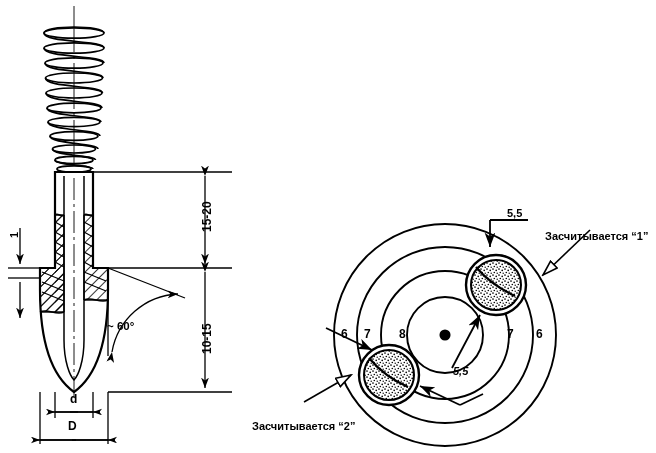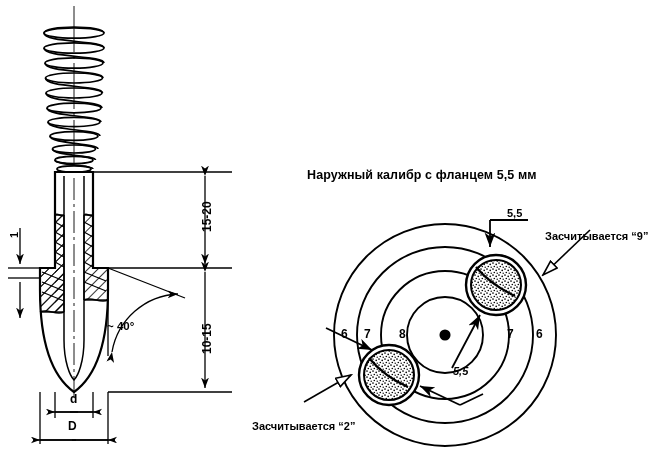--- a/index.html
+++ b/index.html
@@ -137,25 +137,24 @@
 
       <path d="M108,268 L185,298"></path>
       <path d="M112,352 A70,70 0 0 1 178,294" marker-start="url(#ar)" marker-end="url(#ar)"></path>
       <path d="M108,268 L108,356"></path>
     </g>
   </svg>
 
   <div class="dim rot" style="left:200px;top:232px;">15-20</div>
   <div class="dim rot" style="left:200px;top:354px;">10-15</div>
   <div class="dim rot" style="left:8px;top:238px;font-size:11px;">1</div>
-  <div class="dim" style="left:107px;top:320px;font-size:11.5px;">~ 40°</div>
+  <div class="dim" style="left:107px;top:320px;font-size:11.5px;">~ 60°</div>
   <div class="dim" style="left:70px;top:392px;">d</div>
   <div class="dim" style="left:68px;top:419px;">D</div>
 
-  <div class="ttl" style="left:307px;top:168px;">Наружный калибр с фланцем 5,5 мм</div>
 
   <svg class="fig" style="left:300px;top:190px;" width="356" height="263" viewBox="0 0 356 263">
     <defs>
       <pattern id="stipple" width="6" height="6" patternUnits="userSpaceOnUse">
         <rect width="6" height="6" fill="#fff"></rect>
         <circle cx="1" cy="1" r="0.85" fill="#000"></circle>
         <circle cx="4.2" cy="2.4" r="0.8" fill="#000"></circle>
         <circle cx="2.3" cy="4.5" r="0.8" fill="#000"></circle>
         <circle cx="5.2" cy="5.3" r="0.7" fill="#000"></circle>
       </pattern>
@@ -214,16 +213,16 @@
   </svg>
 
   <div class="num" style="left:341px;top:327px;">6</div>
   <div class="num" style="left:364px;top:327px;">7</div>
   <div class="num" style="left:399px;top:327px;">8</div>
   <div class="num" style="left:507px;top:327px;">7</div>
   <div class="num" style="left:536px;top:327px;">6</div>
 
   <div class="lbl" style="left:507px;top:207px;">5,5</div>
   <div class="lbl ital" style="left:453px;top:365px;">5,5</div>
-  <div class="lbl" style="left:545px;top:230px;">Засчитывается “9”</div>
+  <div class="lbl" style="left:545px;top:230px;">Засчитывается “1”</div>
   <div class="lbl" style="left:252px;top:420px;">Засчитывается “2”</div>
 
 </div>
 
 </body></html>

